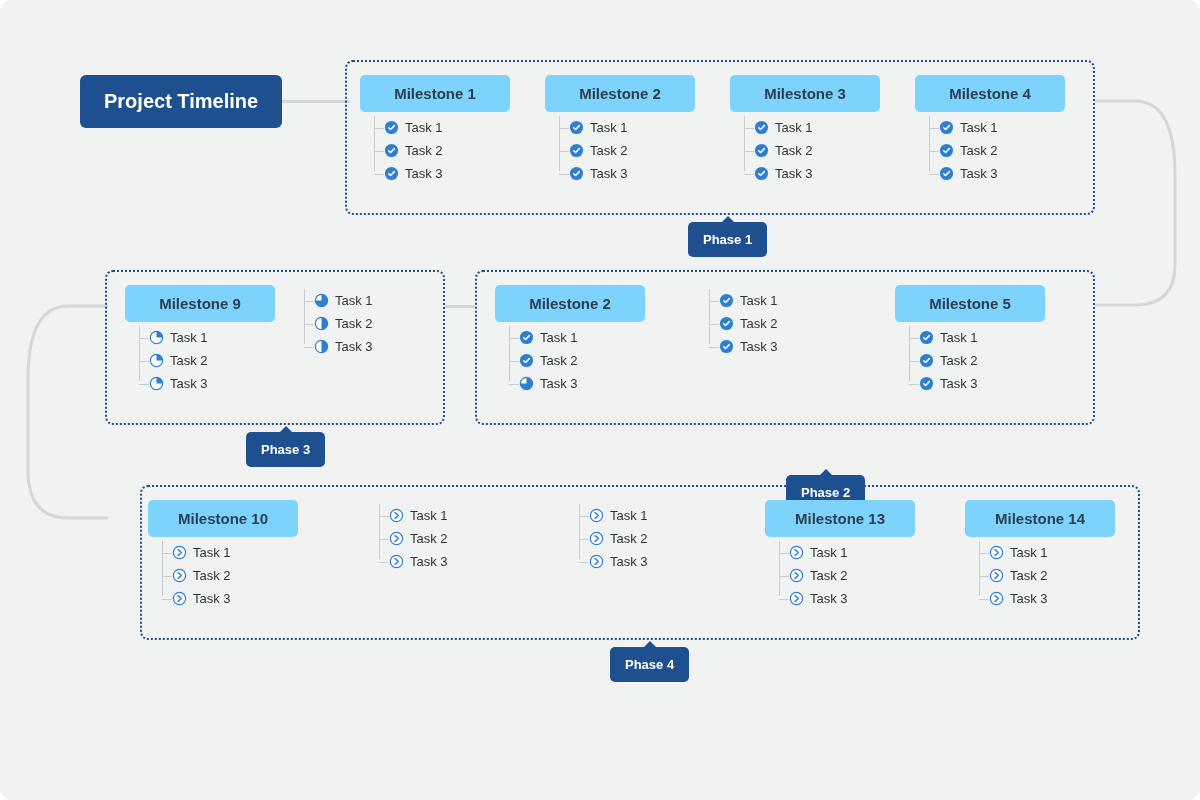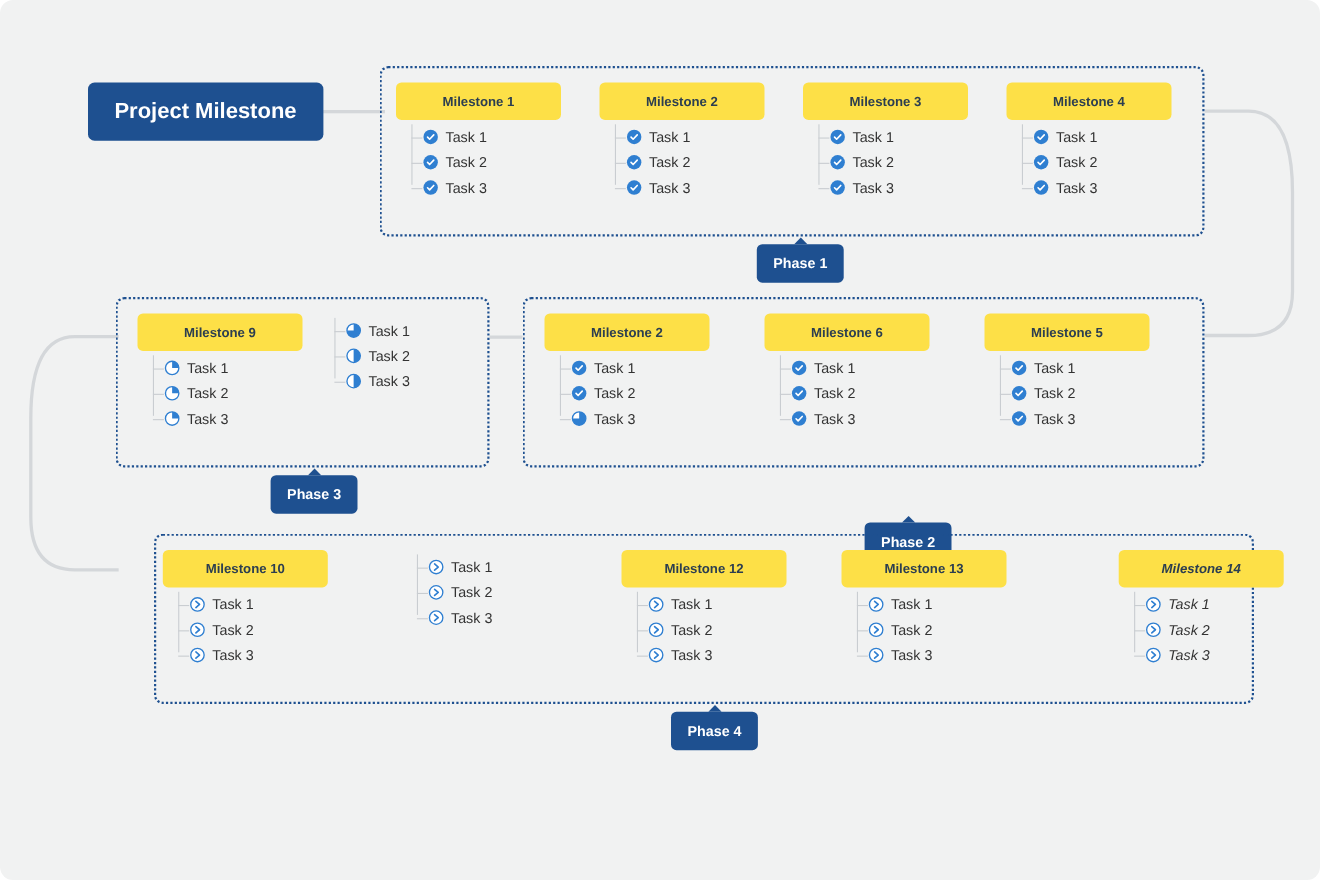--- a/index.html
+++ b/index.html
@@ -51,23 +51,23 @@
     left: 50%;
     transform: translateX(-50%);
     border-left: 6px solid transparent;
     border-right: 6px solid transparent;
     border-bottom: 6px solid #1e5090;
   }
   .milestone {
     position: absolute;
   }
   .milestone-header {
-    background: #fde047;
+    background: #7dd3fc;
     color: #2c3e50;
-    font-size: 12px;
+    font-size: 15px;
     font-weight: 700;
     padding: 10px 14px;
     border-radius: 5px;
     text-align: center;
     width: 150px;
   }
   .task-list {
     margin-top: 0;
     padding-left: 24px;
     position: relative;
@@ -122,21 +122,21 @@
   <svg class="curve" style="left:1095px; top:95px;" width="90" height="220">
     <path d="M0,6 L40,6 Q80,6 80,80 L80,170 Q80,210 40,210 L0,210" fill="none" stroke="#d4d7da" stroke-width="3"></path>
   </svg>
 
   <svg class="curve" style="left:18px; top:300px;" width="90" height="230">
     <path d="M90,6 L50,6 Q10,6 10,80 L10,170 Q10,218 50,218 L90,218" fill="none" stroke="#d4d7da" stroke-width="3"></path>
   </svg>
 
   <div class="connector-line" style="left:445px; top:305px; width:30px;"></div>
 
-  <div class="title-box">Project Milestone</div>
+  <div class="title-box">Project Timeline</div>
 
   <div class="phase" style="left:345px; top:60px; width:750px; height:155px;"></div>
   <div class="phase-label" style="left:688px; top:222px;">Phase 1</div>
 
   <div class="phase" style="left:475px; top:270px; width:620px; height:155px;"></div>
   <div class="phase-label" style="left:786px; top:432px;margin-top:43px;">Phase 2</div>
 
   <div class="phase" style="left:105px; top:270px; width:340px; height:155px;"></div>
   <div class="phase-label" style="left:246px; top:432px;">Phase 3</div>
 
@@ -319,21 +319,20 @@
       <div class="task">
           <span class="task-icon"><svg viewBox="0 0 16 16">
               <circle cx="8" cy="8" r="6.5" fill="#fff" stroke="#2f7fd1" stroke-width="1.3"></circle>
               <path d="M8 8 L8 1.5 A6.5 6.5 0 1 1 1.5 8 Z" fill="#2f7fd1"></path>
             </svg></span>
           <span class="task-text">Task 3</span>
         </div>
     </div>
   </div>
   <div class="milestone" style="left:695px; top:285px;">
-    <div class="milestone-header">Milestone 6</div>
     <div class="task-list">
       <div class="task">
           <span class="task-icon"><svg viewBox="0 0 16 16">
               <circle cx="8" cy="8" r="7" fill="#2f7fd1"></circle>
               <path d="M5 8.2 L7 10.2 L11 6" stroke="#fff" stroke-width="1.6" fill="none" stroke-linecap="round" stroke-linejoin="round"></path>
             </svg></span>
           <span class="task-text">Task 1</span>
         </div>
       <div class="task">
           <span class="task-icon"><svg viewBox="0 0 16 16">
@@ -423,21 +422,20 @@
       <div class="task">
           <span class="task-icon"><svg viewBox="0 0 16 16">
               <circle cx="8" cy="8" r="6.5" fill="#fff" stroke="#2f7fd1" stroke-width="1.3"></circle>
               <path d="M6.5 5 L10 8 L6.5 11" stroke="#2f7fd1" stroke-width="1.6" fill="none" stroke-linecap="round" stroke-linejoin="round"></path>
             </svg></span>
           <span class="task-text">Task 3</span>
         </div>
     </div>
   </div>
   <div class="milestone" style="left:565px; top:500px;">
-    <div class="milestone-header">Milestone 12</div>
     <div class="task-list">
       <div class="task">
           <span class="task-icon"><svg viewBox="0 0 16 16">
               <circle cx="8" cy="8" r="6.5" fill="#fff" stroke="#2f7fd1" stroke-width="1.3"></circle>
               <path d="M6.5 5 L10 8 L6.5 11" stroke="#2f7fd1" stroke-width="1.6" fill="none" stroke-linecap="round" stroke-linejoin="round"></path>
             </svg></span>
           <span class="task-text">Task 1</span>
         </div>
       <div class="task">
           <span class="task-icon"><svg viewBox="0 0 16 16">
@@ -474,21 +472,21 @@
         </div>
       <div class="task">
           <span class="task-icon"><svg viewBox="0 0 16 16">
               <circle cx="8" cy="8" r="6.5" fill="#fff" stroke="#2f7fd1" stroke-width="1.3"></circle>
               <path d="M6.5 5 L10 8 L6.5 11" stroke="#2f7fd1" stroke-width="1.6" fill="none" stroke-linecap="round" stroke-linejoin="round"></path>
             </svg></span>
           <span class="task-text">Task 3</span>
         </div>
     </div>
   </div>
-  <div class="milestone" style="left:1017px; top:500px;font-style:italic;">
+  <div class="milestone" style="left:965px; top:500px;">
     <div class="milestone-header">Milestone 14</div>
     <div class="task-list">
       <div class="task">
           <span class="task-icon"><svg viewBox="0 0 16 16">
               <circle cx="8" cy="8" r="6.5" fill="#fff" stroke="#2f7fd1" stroke-width="1.3"></circle>
               <path d="M6.5 5 L10 8 L6.5 11" stroke="#2f7fd1" stroke-width="1.6" fill="none" stroke-linecap="round" stroke-linejoin="round"></path>
             </svg></span>
           <span class="task-text">Task 1</span>
         </div>
       <div class="task">

